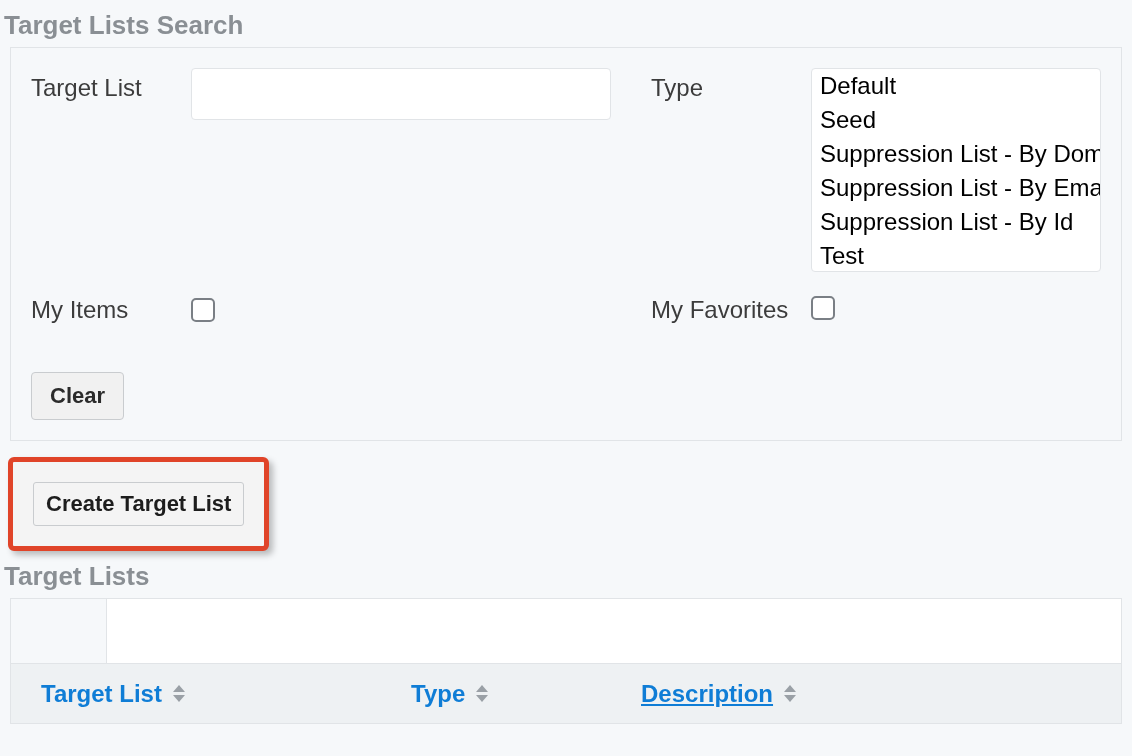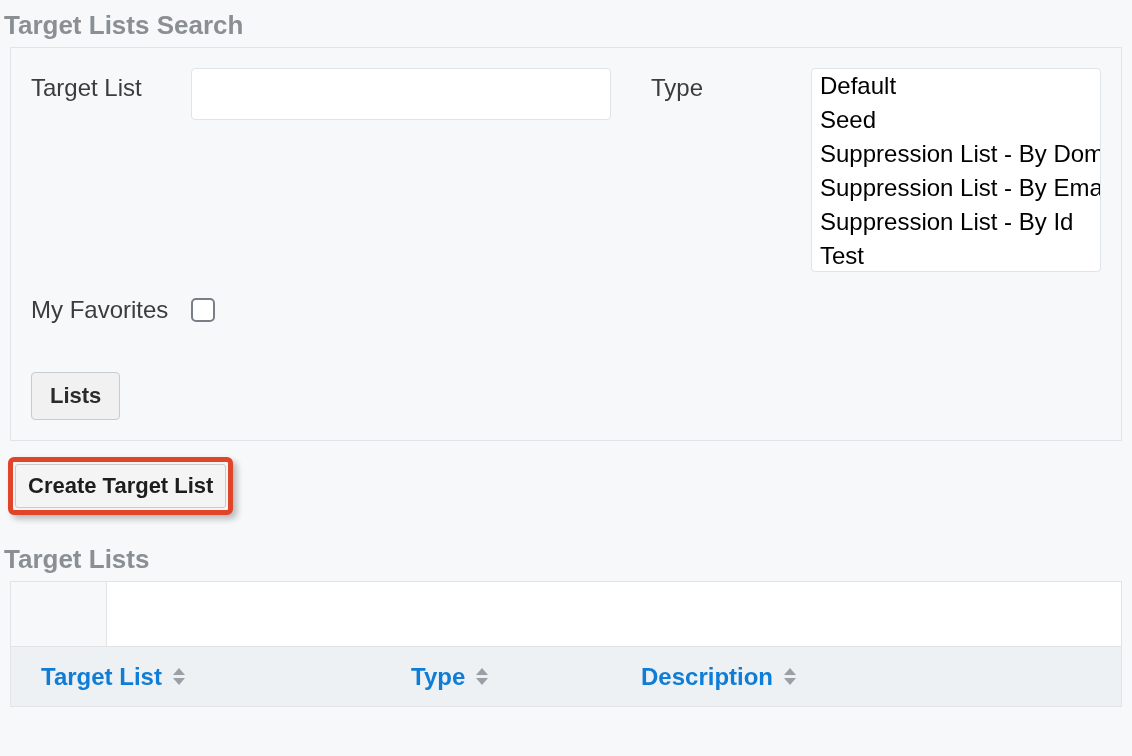--- a/index.html
+++ b/index.html
@@ -77,21 +77,20 @@
       margin-top: 8px;
       margin-bottom: 48px;
     }
     .checkbox-col-left {
       display: flex;
       align-items: center;
       width: 620px;
     }
     .checkbox-col-right {
       display: flex;
-      align-items: center;
       flex: 1;
     }
     .checkbox-label {
       font-size: 24px;
       color: #3c3c3c;
       width: 160px;
     }
     .checkbox-input {
       width: 24px;
       height: 24px;
@@ -109,26 +108,26 @@
       font-size: 22px;
       font-weight: 600;
       color: #2b2b2b;
       background: #f1f1f1;
       border: 1px solid #c9cccf;
       border-radius: 4px;
       padding: 10px 18px;
       cursor: pointer;
     }
     .create-wrap {
-      margin: 16px 8px 19px 8px;
+      margin: 16px 8px 0 8px;
       display: inline-block;
       border: 5px solid #e04429;
       border-radius: 6px;
       box-shadow: 4px 4px 6px rgba(0,0,0,0.25);
-      padding: 2px;
+      padding: 20px;
       background: #f4f4f4;
     }
     .btn-create {
       font-size: 22px;
       font-weight: 700;
       color: #1d1d1d;
       background: #f4f4f4;
       border: 1px solid #c9cccf;
       border-radius: 3px;
       padding: 8px 12px;
@@ -174,20 +173,21 @@
       cursor: pointer;
     }
     .col-targetlist {
       width: 370px;
     }
     .col-type {
       width: 230px;
     }
     .col-description {
       flex: 1;
+      text-decoration: underline;
     }
     .sort-icon {
       display: inline-flex;
       flex-direction: column;
       line-height: 0;
       gap: 1px;
     }
     .sort-icon svg {
       display: block;
     }
@@ -212,28 +212,32 @@
           <option>Seed</option>
           <option>Suppression List - By Domain</option>
           <option>Suppression List - By Email</option>
           <option>Suppression List - By Id</option>
           <option>Test</option>
         </select>
     </div>
   </div>
 
   <div class="checkbox-row">
+    <div class="checkbox-col-left">
+      <div class="checkbox-label">My Items</div>
+      <input type="checkbox" class="checkbox-input" style="">
+    </div>
     <div class="checkbox-col-right">
       <div class="checkbox-label">My Favorites</div>
       <input type="checkbox" class="checkbox-input" style="">
     </div>
   </div>
 
   <div class="button-row">
-    <button class="btn">Lists</button>
+    <button class="btn">Clear</button>
   </div>
 </div>
 
 <div class="create-wrap">
   <button class="btn-create">Create Target List</button>
 </div>
 
 <div class="section-title">Target Lists</div>
 
 <div class="list-area">

